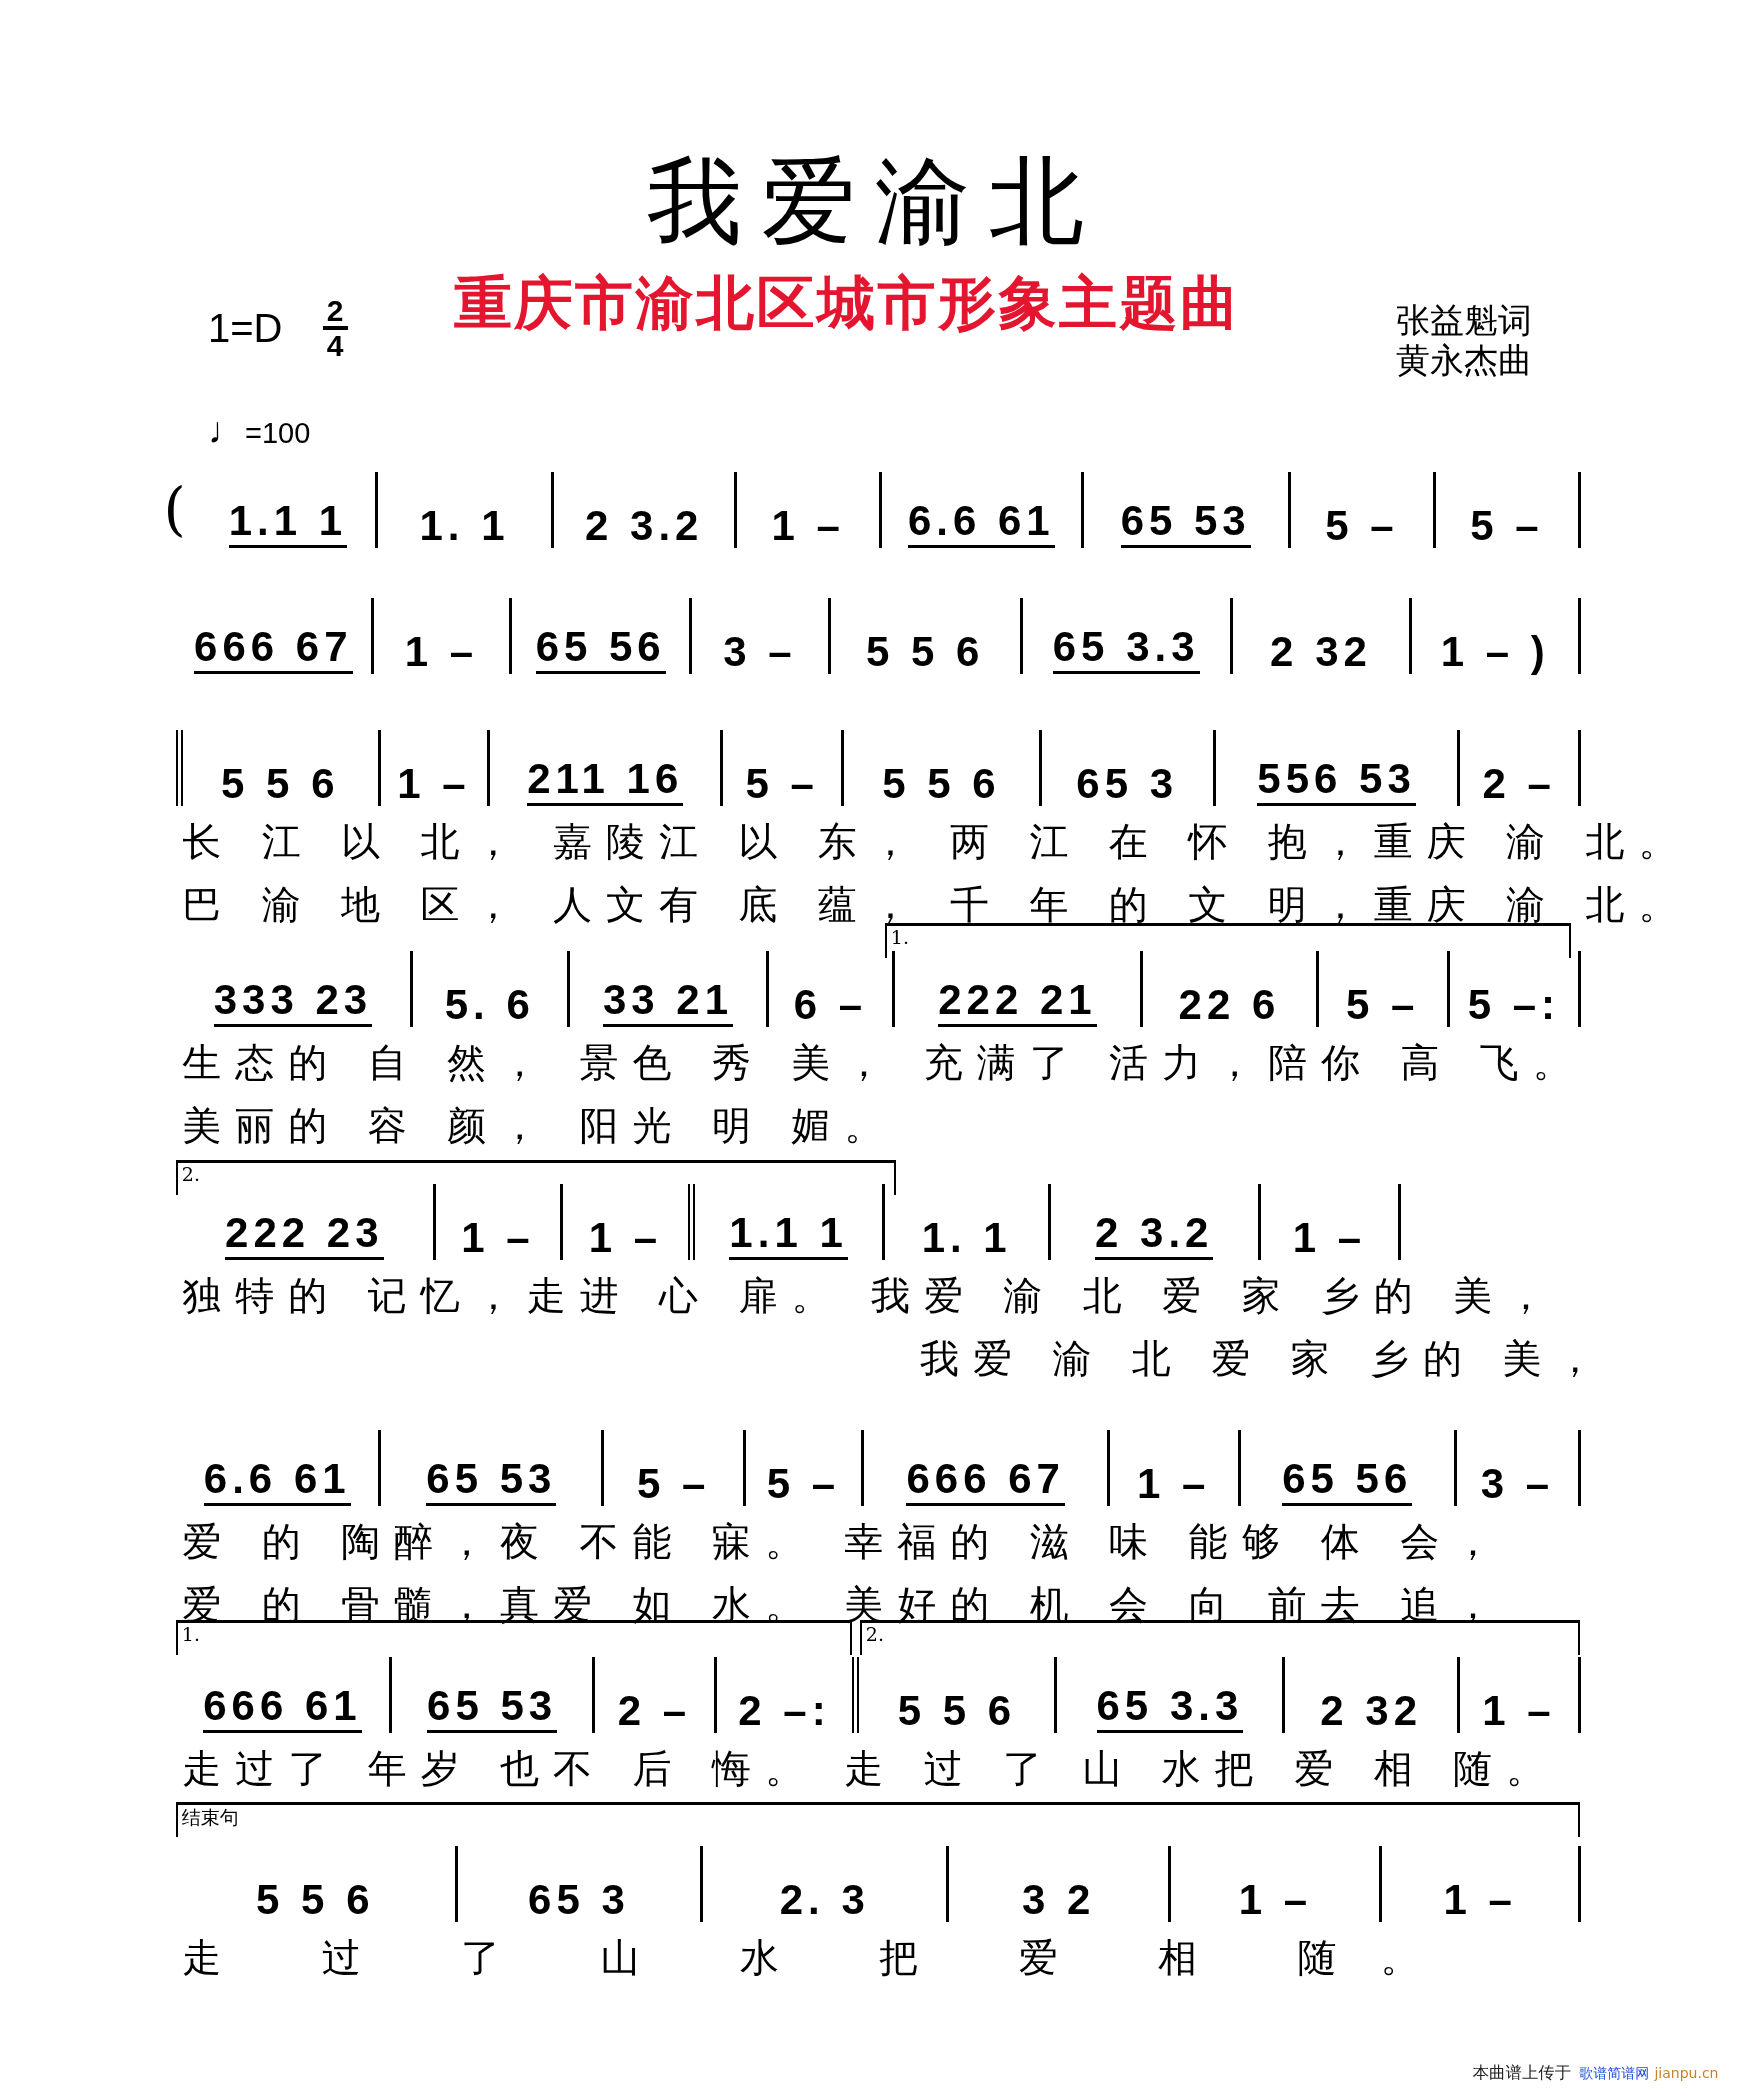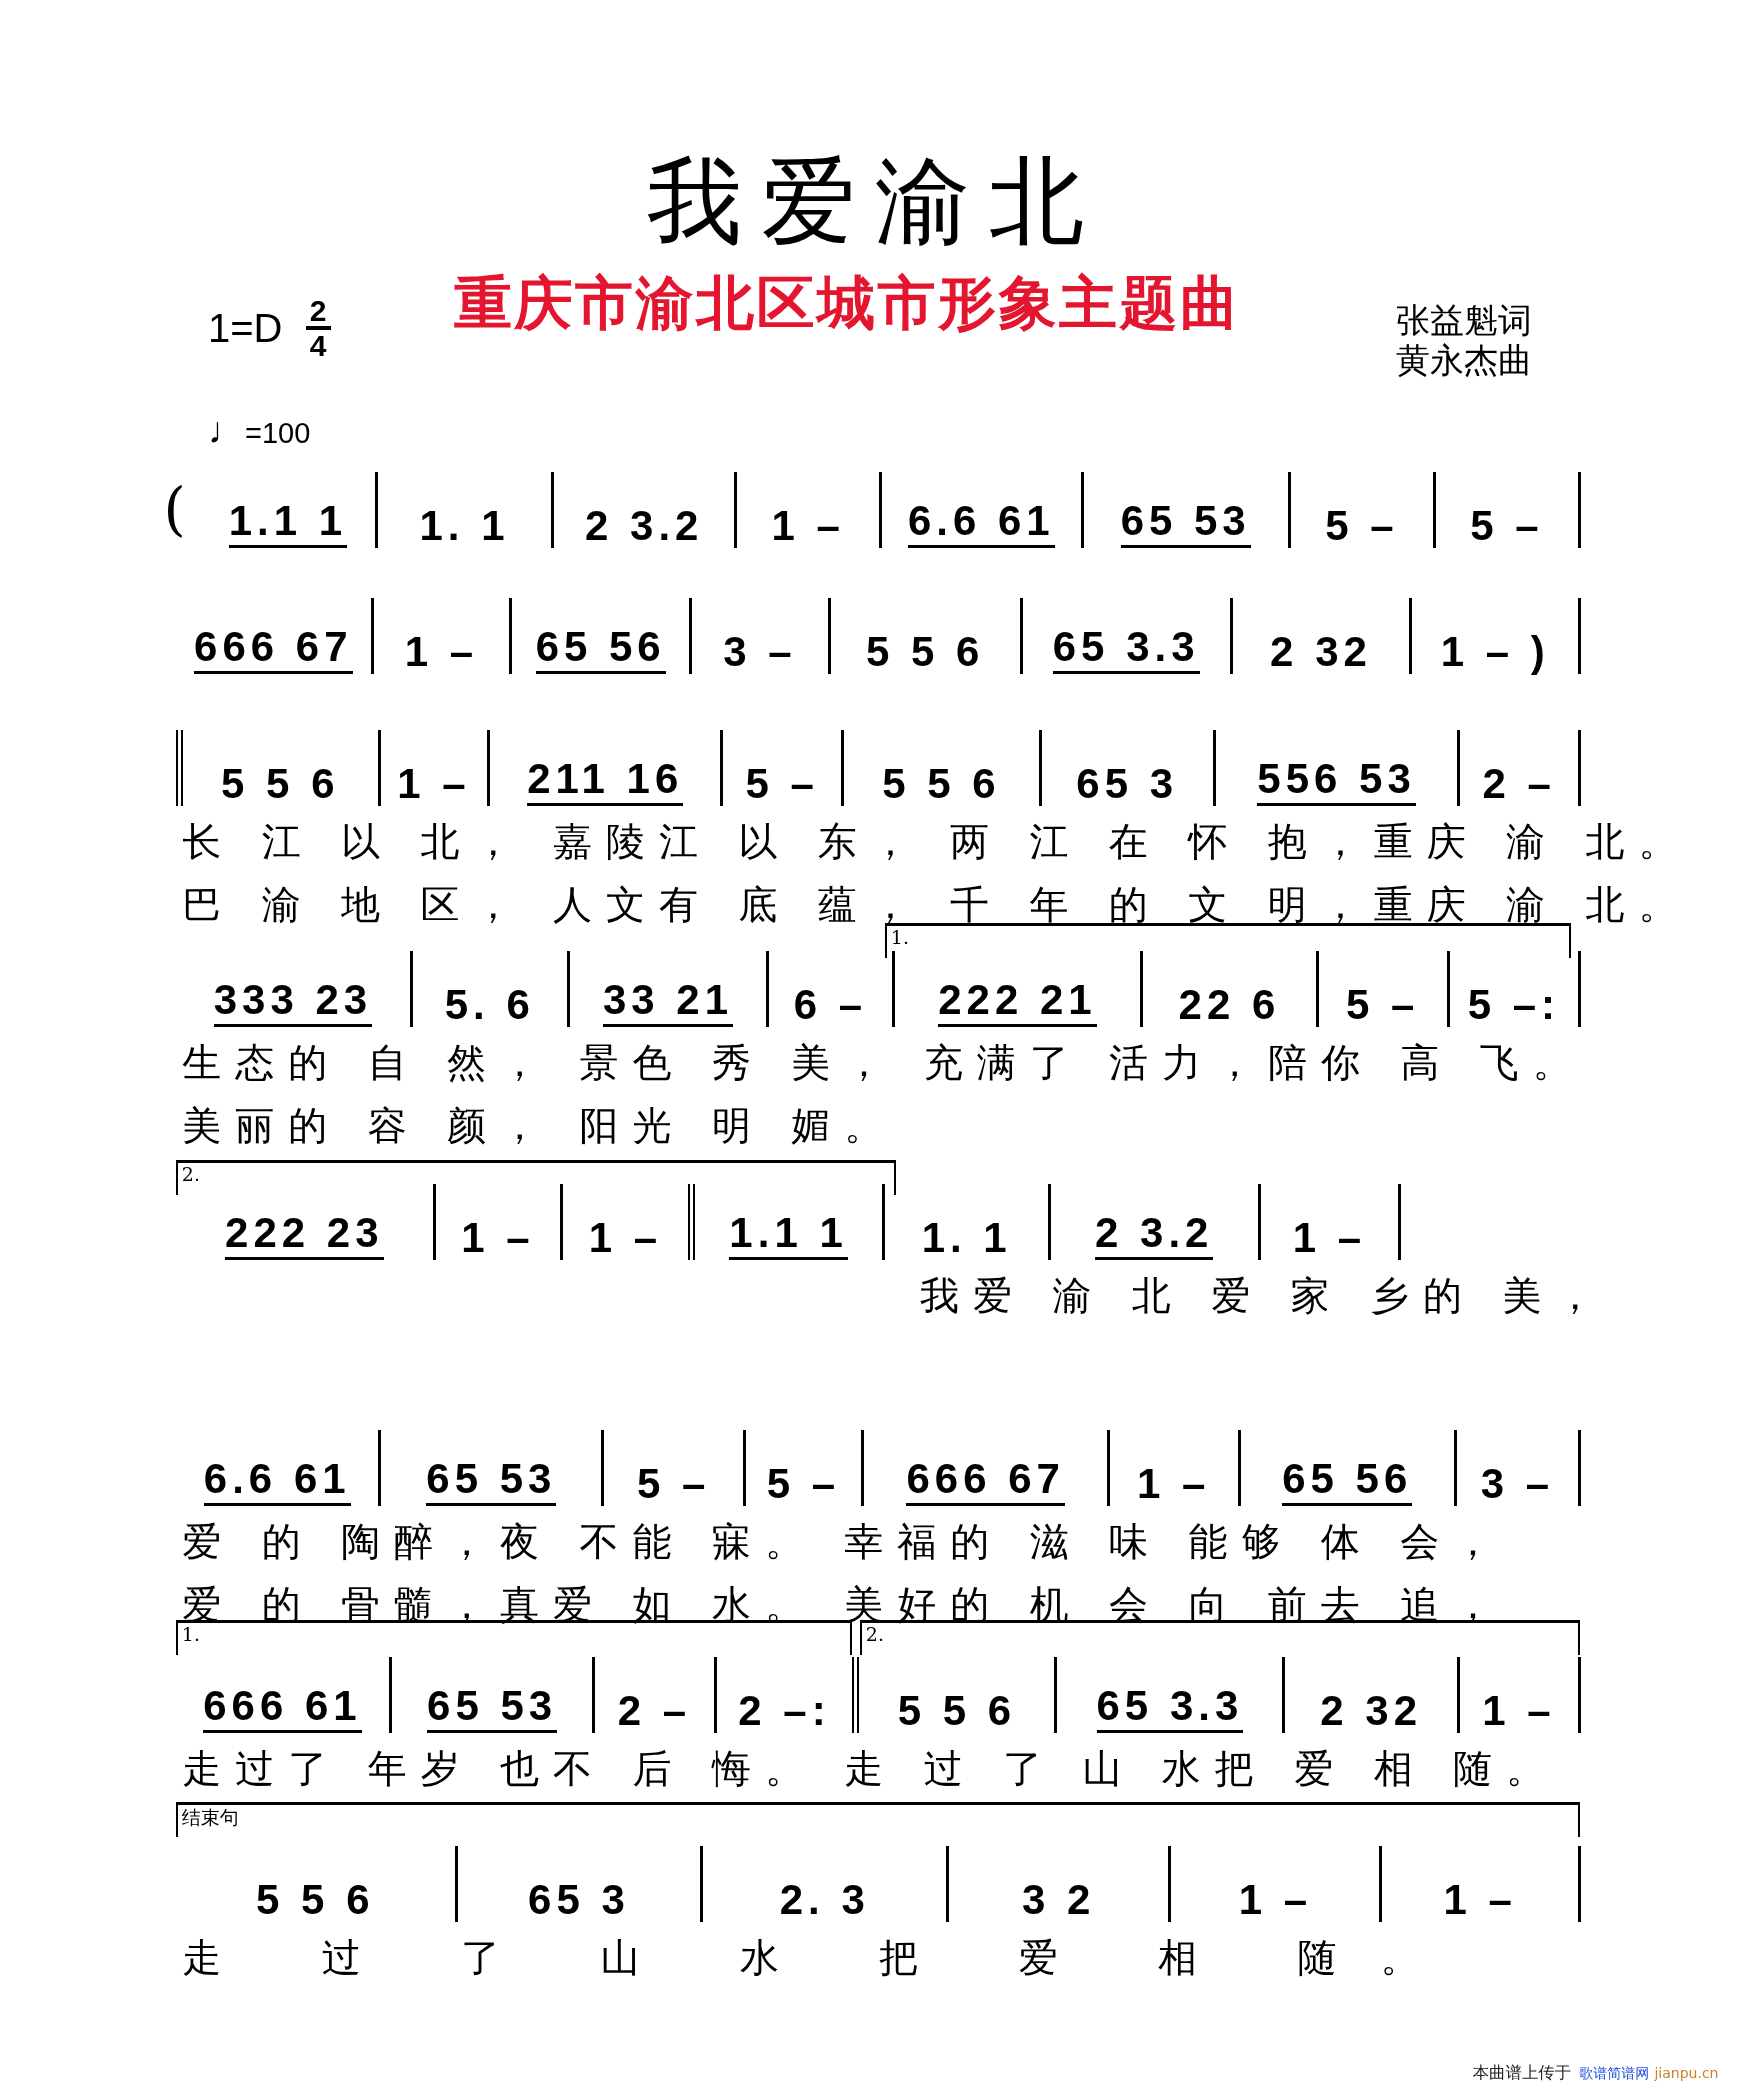--- a/index.html
+++ b/index.html
@@ -1,19 +1,19 @@
 <!DOCTYPE html>
 <html style="font-size:10px"><head>
 <meta charset="utf-8">
 <style>
   html,body{margin:0;padding:0;background:#fff;}
   body{width:1750px;height:2097px;position:relative;overflow:hidden;font-family:"DejaVu Serif","Liberation Serif",serif;color:#000;}
   .title{position:absolute;left:0;width:1750px;top:139px;text-align:center;font-size:95px;letter-spacing:19px;font-family:"DejaVu Serif",serif;font-weight:normal;}
   .subtitle{position:absolute;left:454px;top:265px;font-size:58px;color:#e4162f;font-weight:bold;font-family:"DejaVu Serif",serif;letter-spacing:2.5px;}
-  .key{position:absolute;left:208px;top:296px;font-size:40px;font-family:"Liberation Sans",sans-serif;display:flex;align-items:center;gap:23px;}
+  .key{position:absolute;left:208px;top:296px;font-size:40px;font-family:"Liberation Sans",sans-serif;display:flex;align-items:center;gap:40px;}
   .frac{display:flex;flex-direction:column;align-items:center;font-weight:bold;font-size:30px;line-height:29px;}
   .frac .bar{width:25px;height:3.8px;background:#000;margin:1.3px 0;}
   .credits{position:absolute;left:1396px;top:303px;font-size:34px;line-height:40px;font-family:Liberation Mono, monospace;}
   .tempo{position:absolute;left:208px;top:410px;font-size:29px;font-family:"Liberation Sans",sans-serif;}
   .tempo .note{font-size:37px;}
 
   .staff{position:absolute;left:176px;width:1405px;}
   .measures{display:flex;align-items:flex-end;height:88px;position:relative;}
   .m{display:flex;justify-content:space-around;align-items:flex-end;padding:0 8.8px;position:relative;height:76px;}
   .m + .m{border-left:3.2px solid #000;}
@@ -189,20 +189,21 @@
     <div class="m" style="width:145px">
         <span class="n">1. 1</span>
       </div>
     <div class="m" style="width:189px">
         <span class="n u1">2 3.2</span>
       </div>
     <div class="m end" style="width:120px">
         <span class="n">1 –</span>
       </div>
   </div>
+  <div class="lyric">独特的 记忆，走进 心 扉。 我爱 渝 北 爱 家 乡的 美，</div>
   <div class="lyric" style="padding-left:744px">我爱 渝 北 爱 家 乡的 美，</div>
 </div>
 
 <div class="staff" style="top:1418px">
   <div class="measures">
     <div class="m" style="width:202px">
         <span class="n u1">6.6 61</span>
       </div>
     <div class="m" style="width:221px">
         <span class="n u1">65 53</span>

